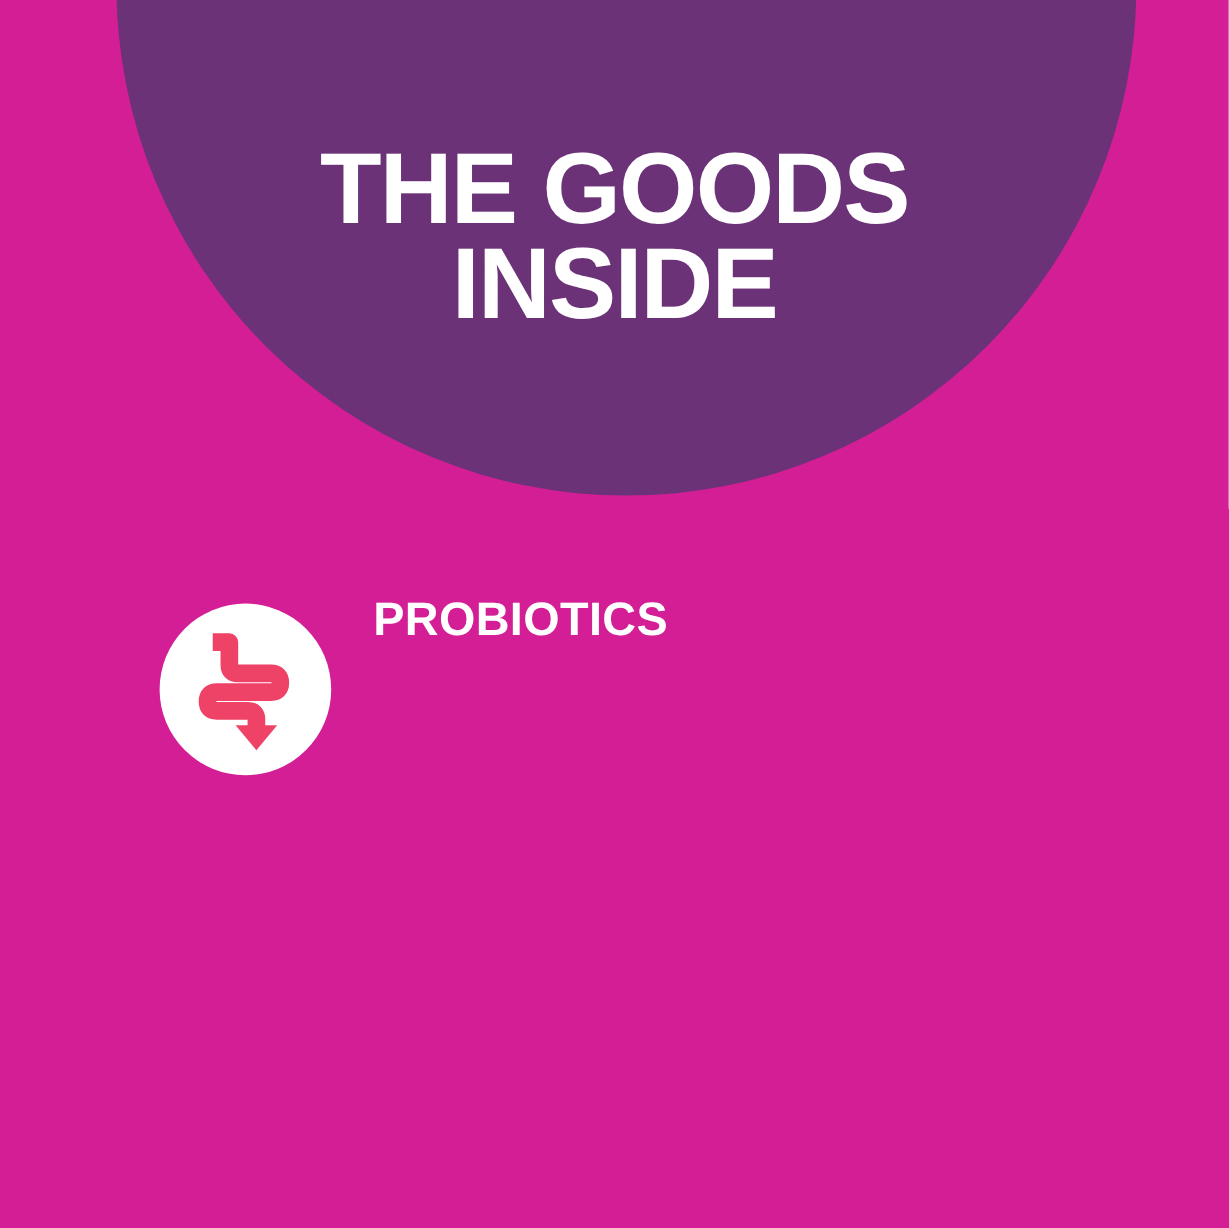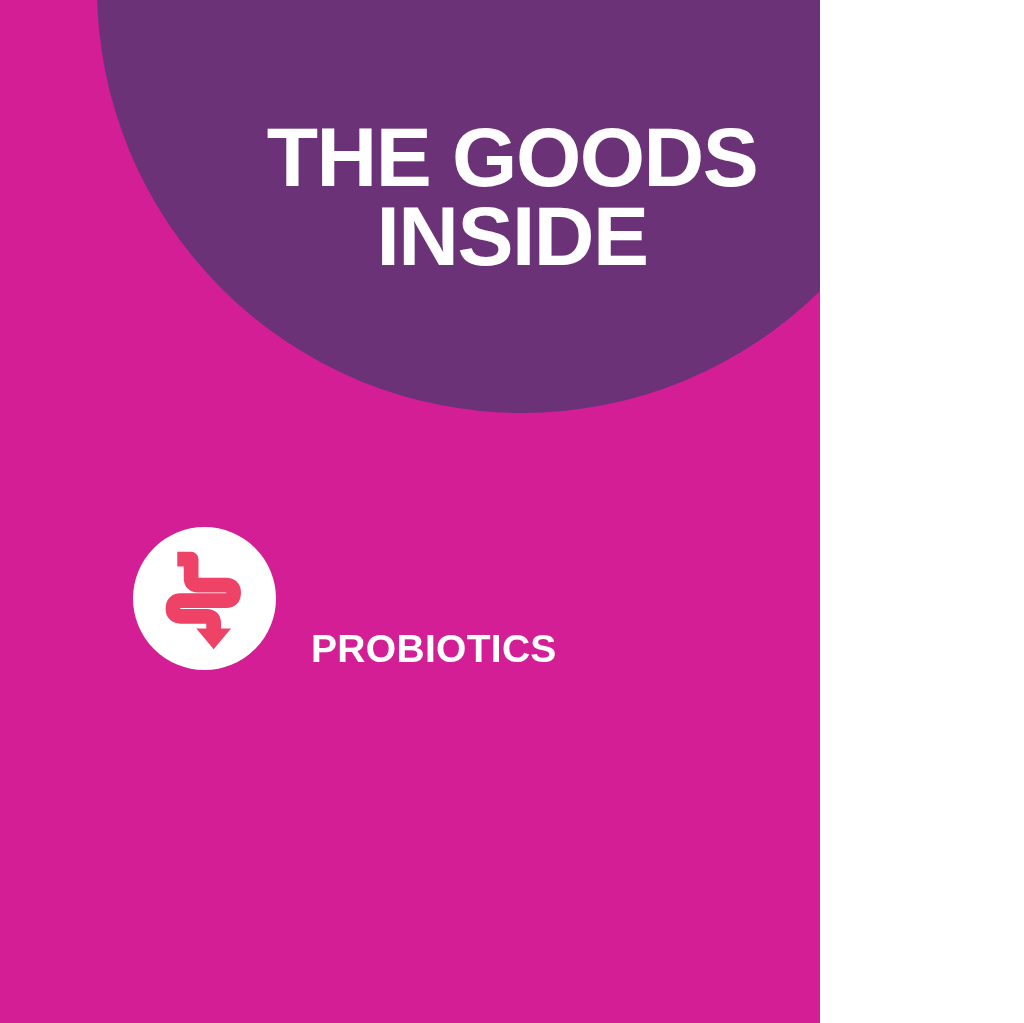--- a/index.html
+++ b/index.html
@@ -3,21 +3,21 @@
 <meta charset="utf-8">
 <title>The Goods Inside</title>
 <style>
   html, body {
     margin: 0;
     padding: 0;
     background: #ffffff;
   }
   #canvas {
     position: relative;
-    width: 820px;
+    width: 1024px;
     height: 1023px;
     overflow: hidden;
     background: #D41E96;
     font-family: "Liberation Sans", "DejaVu Sans", sans-serif;
     -webkit-font-smoothing: antialiased;
   }
 
   
   .hero-dome {
     position: absolute;
@@ -44,22 +44,21 @@
     white-space: pre-line;
   }
 
   
   .benefit-row {
     position: absolute;
     left: 133px;
     top: 496px;
     width: 830px;
     display: flex;
-    align-items: flex-end;
-    margin-top: 24px;
+    align-items: flex-start;
   }
   .benefit-badge {
     flex: 0 0 auto;
     width: 143px;
     height: 143px;
     border-radius: 50%;
     background: #FFFFFF;
     display: flex;
     align-items: center;
     justify-content: center;

